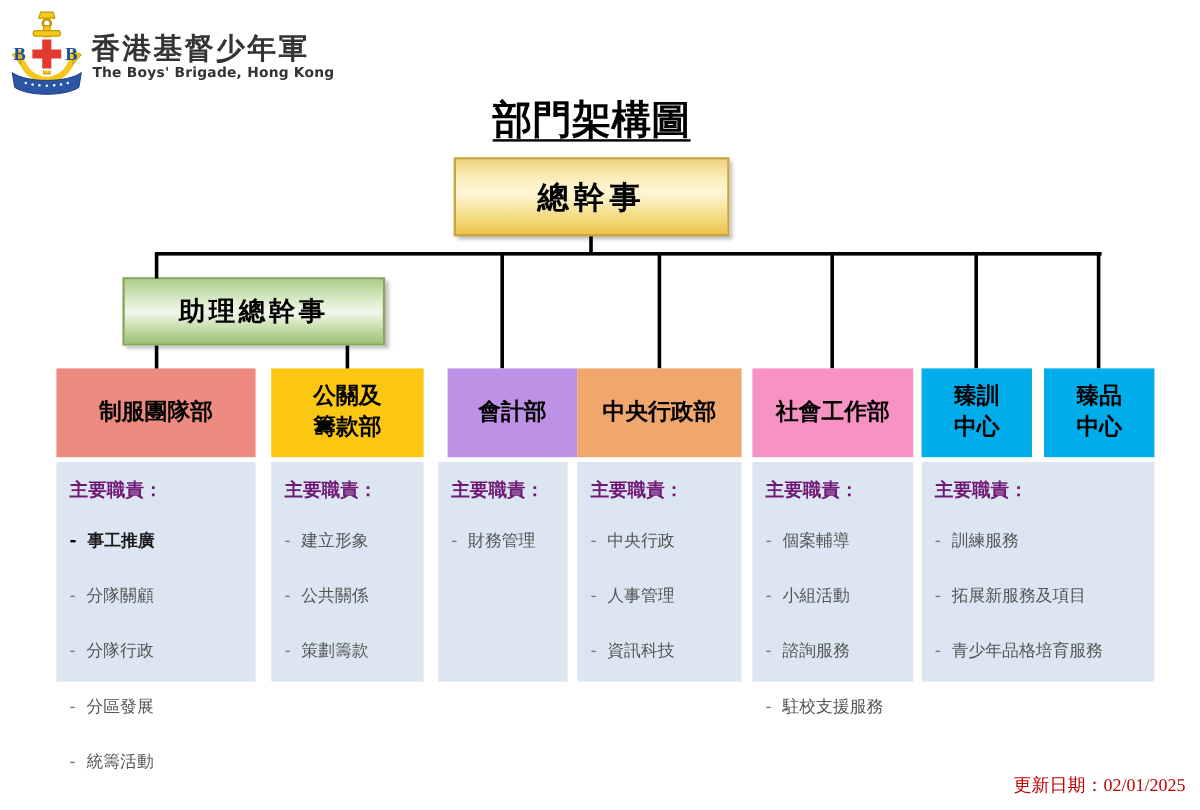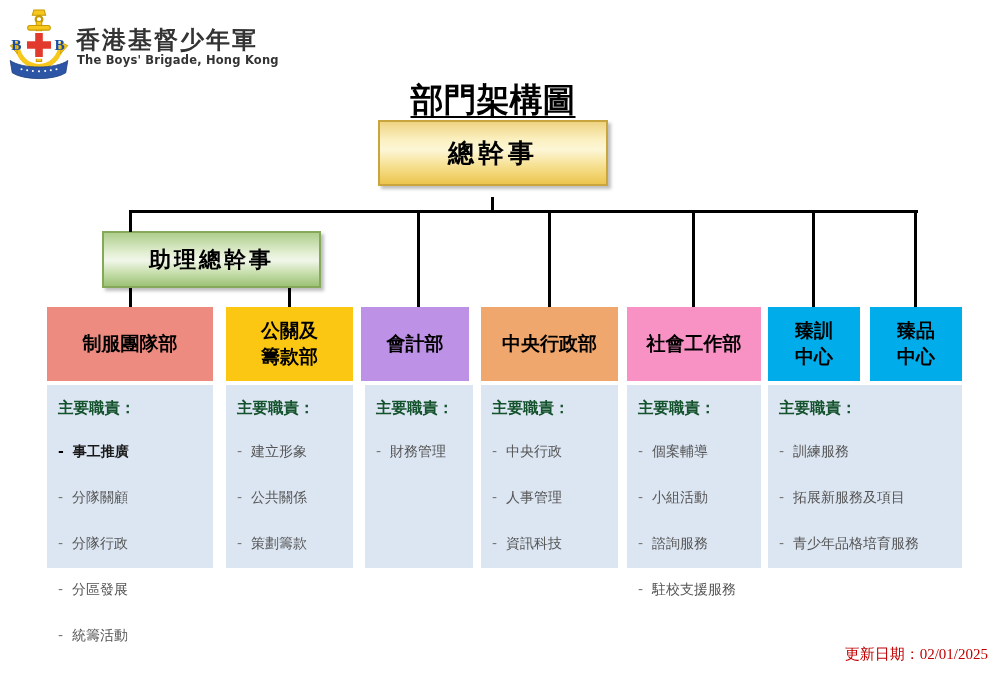--- a/index.html
+++ b/index.html
@@ -12,21 +12,21 @@
             letter-spacing:2px;color:#333;}
   .brand-en{position:absolute;left:77px;top:53px;font-size:11.5px;font-weight:bold;
             letter-spacing:.2px;color:#333;}
 
   
   .title{position:absolute;left:0;top:78px;width:986px;text-align:center;
          font-size:33px;font-weight:bold;}
   .title span{text-decoration:underline;text-decoration-thickness:2px;text-underline-offset:5px;}
 
   
-  .rootbox{position:absolute;left:378px;top:120px;width:230px;height:66px;
+  .rootbox{position:absolute;left:378px;top:131px;width:230px;height:66px;
            display:flex;align-items:center;justify-content:center;
            font-size:26px;font-weight:bold;letter-spacing:4px;
            border:2px solid #C9A53F;box-sizing:border-box;
            background:linear-gradient(180deg,#EFD382 0%,#FBF0C0 28%,#FDF6D6 45%,#F5DF8E 72%,#EDC54E 100%);
            box-shadow:3px 3px 3px rgba(140,140,140,.55);}
   .asstbox{position:absolute;left:102px;top:231px;width:219px;height:57px;
            display:flex;align-items:center;justify-content:center;
            font-size:22px;font-weight:bold;letter-spacing:3px;
            border:2px solid #85A85A;box-sizing:border-box;
            background:linear-gradient(180deg,#AECE8C 0%,#E3EFD3 38%,#F1F6EA 52%,#CDE2B4 72%,#9DC276 100%);
@@ -34,21 +34,21 @@
 
   
   .line{position:absolute;background:#000;}
 
   
   .hdr{position:absolute;top:307px;height:74px;display:flex;align-items:center;
        justify-content:center;text-align:center;font-size:19px;font-weight:bold;
        line-height:1.35;white-space:pre-line;}
   .dbody{position:absolute;top:385px;height:183px;background:#DCE6F2;
          box-sizing:border-box;padding:13px 6px 0 11px;}
-  .duty-h{font-size:15.5px;font-weight:bold;color:#14532d;margin-bottom:7px;}
+  .duty-h{font-size:15.5px;font-weight:bold;color:#701a75;margin-bottom:7px;}
   .dbody ul{list-style:none;margin:0;padding:0;}
   .dbody li{font-size:14px;color:#555;line-height:28px;white-space:nowrap;margin-top:18px;}
   .dbody li::before{content:"-";margin-right:9px;color:#777;}
   .dbody li.em{color:#1a1a1a;font-weight:600;}
   .dbody li.em::before{color:#000;font-weight:bold;}
 
   
   .date{position:absolute;right:12px;top:645px;font-size:15px;color:#C00000;
         font-family:"Liberation Serif","DejaVu Serif",serif;}
 </style>
@@ -96,21 +96,21 @@
   <div class="line" style="left:548px;top:212px;width:3px;height:95px"></div>
   <div class="line" style="left:692px;top:212px;width:3px;height:95px"></div>
   <div class="line" style="left:812px;top:212px;width:3px;height:95px"></div>
   <div class="line" style="left:914px;top:212px;width:3px;height:95px"></div>
   <div class="line" style="left:129px;top:288px;width:3px;height:20px"></div>
   <div class="line" style="left:288px;top:288px;width:3px;height:20px"></div>
 
   <div class="hdr" style="left:226px;width:127px;background:#FBC712">公關及
 籌款部</div>
   <div class="hdr" style="left:47px;width:166px;background:#ED8B80">制服團隊部</div>
-  <div class="hdr" style="left:361px;width:108px;background:#BD92E6">會計部</div>
+  <div class="hdr" style="left:373px;width:108px;background:#BD92E6">會計部</div>
   <div class="hdr" style="left:481px;width:137px;background:#EFA76E">中央行政部</div>
   <div class="hdr" style="left:627px;width:134px;background:#F992C4">社會工作部</div>
   <div class="hdr" style="left:768px;width:92px;background:#00ADEA">臻訓
 中心</div>
   <div class="hdr" style="left:870px;width:92px;background:#00ADEA">臻品
 中心</div>
 
   <div class="dbody" style="left:47px;width:166px">
     <div class="duty-h">主要職責：</div>
     <ul>

